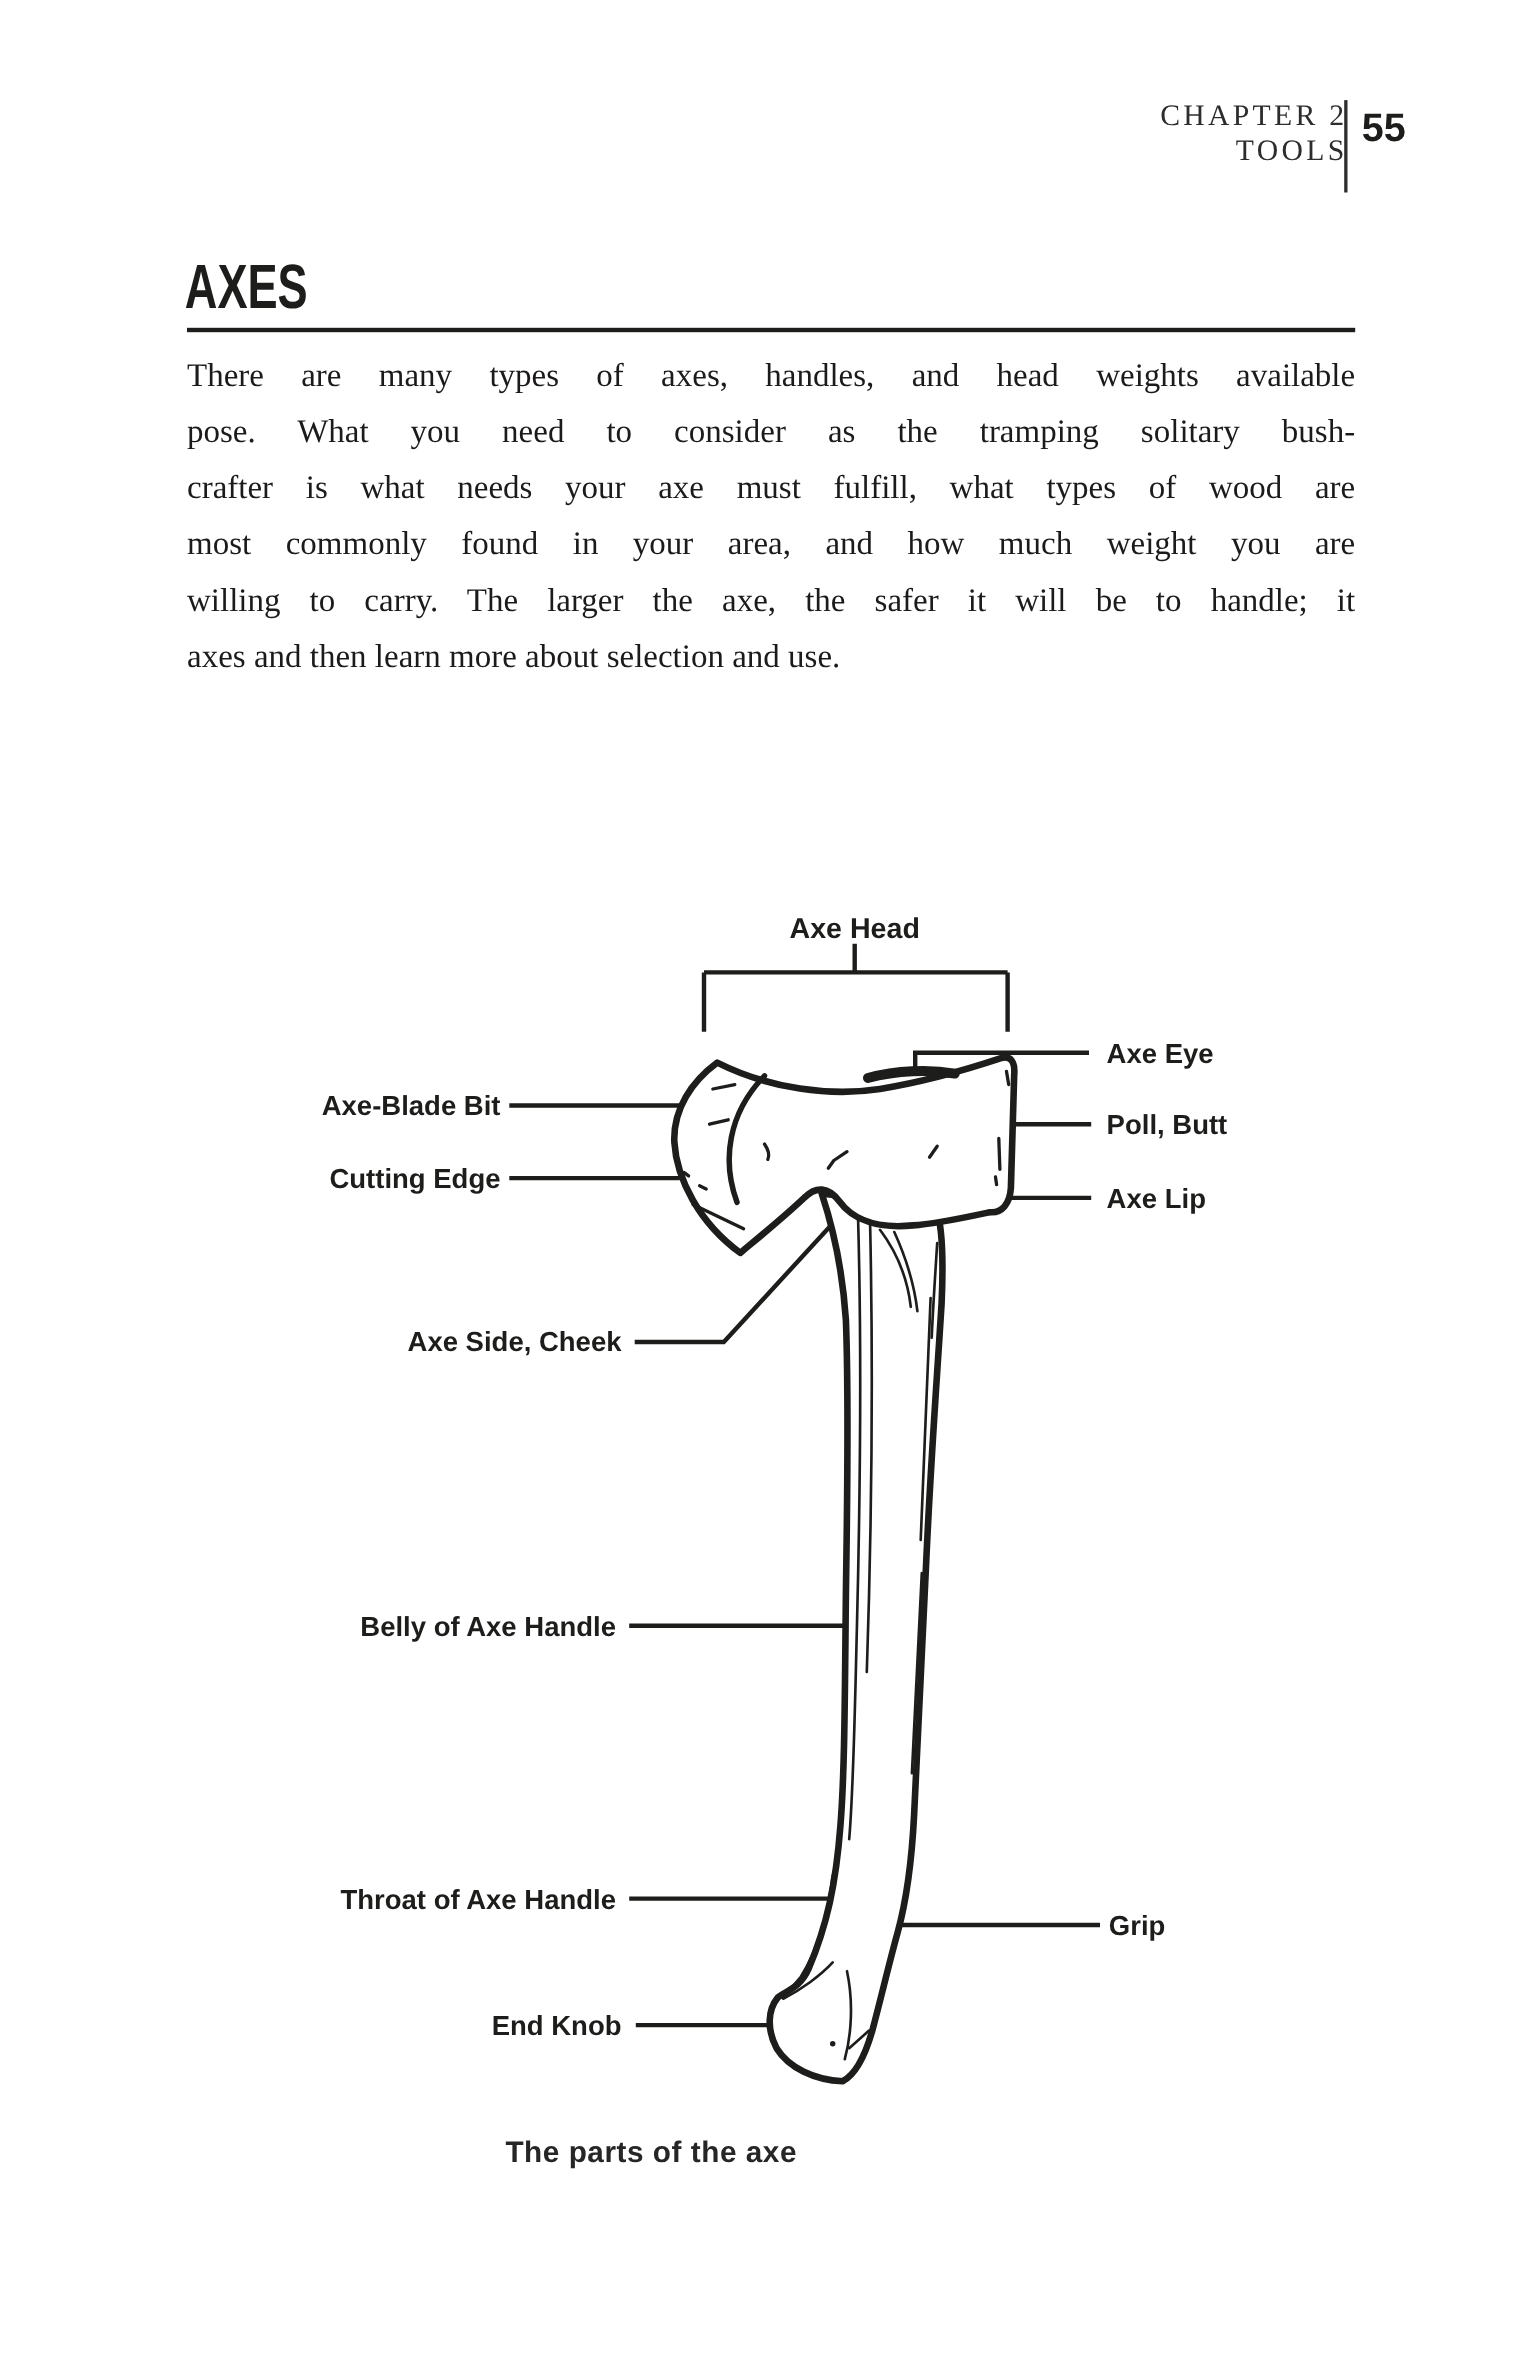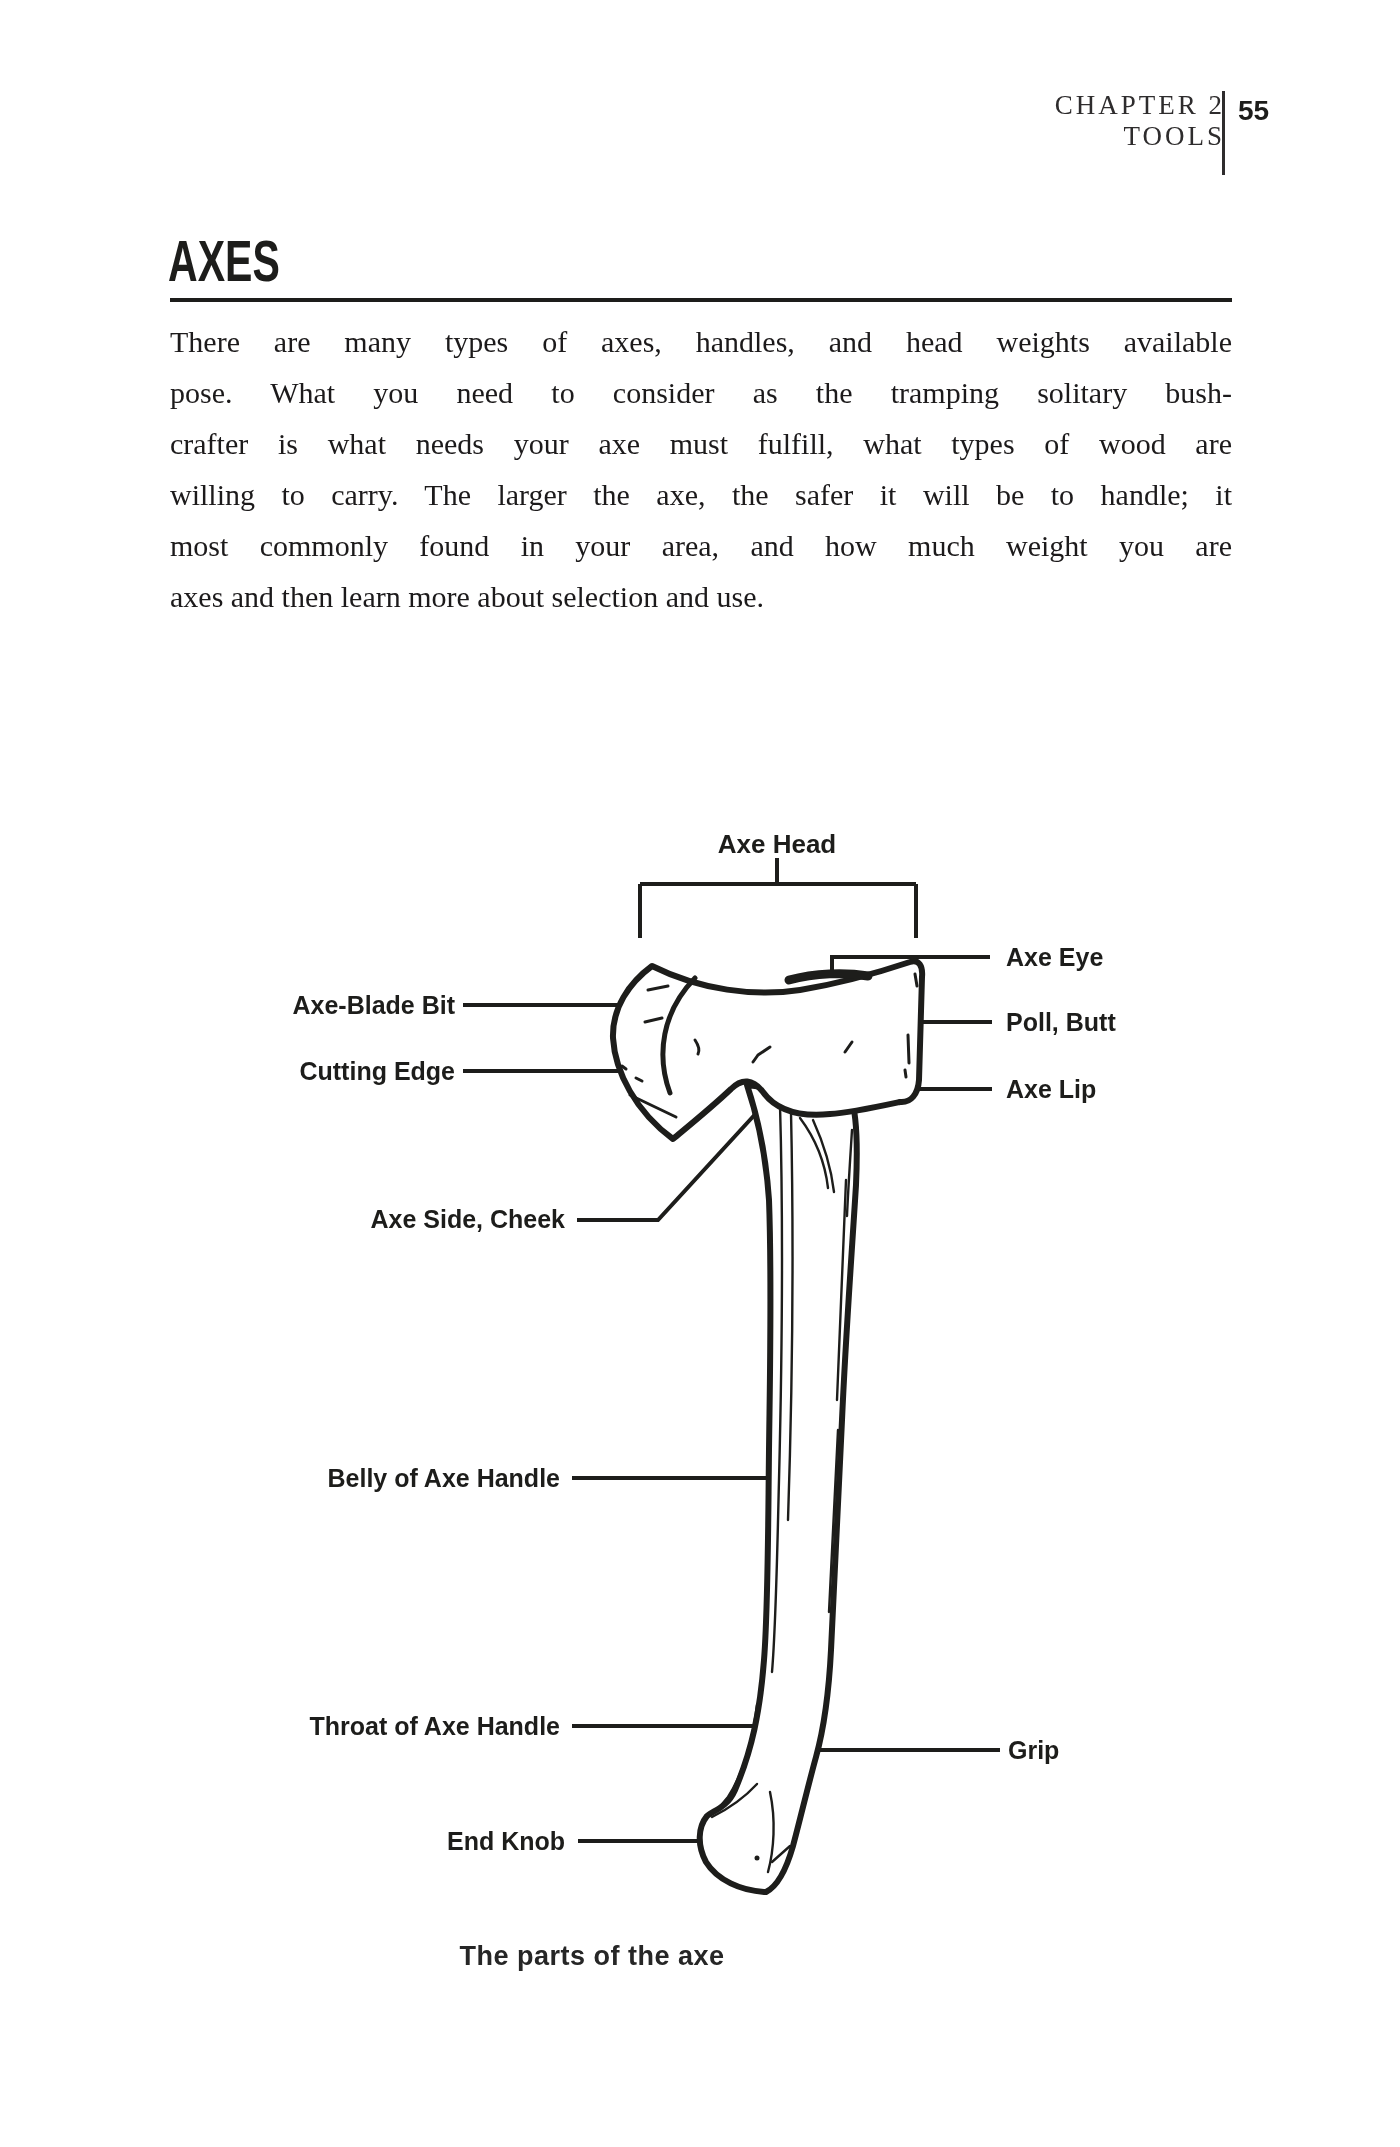--- a/index.html
+++ b/index.html
@@ -5,21 +5,21 @@
   html,body{margin:0;padding:0;background:#ffffff;}
   .page{position:relative;width:1400px;height:2147px;background:#ffffff;overflow:hidden;
         font-family:"Liberation Serif",serif;color:#1d1d1b;padding-left:17px;}
 
   
   .runhead{position:absolute;top:90px;right:192px;text-align:right;
            font-family:"Liberation Serif",serif;font-size:27px;line-height:31px;
            letter-spacing:3px;color:#2e2c2d;}
   .folio-rule{position:absolute;left:1222px;top:91px;width:3px;height:84px;background:#2e2c2d;}
   .folio{position:absolute;left:1238px;top:95px;font-family:"Liberation Sans",sans-serif;
-         font-weight:700;font-size:28px;color:#1d1d1b;}
+         font-weight:700;font-size:36px;color:#1d1d1b;}
 
   
   .sec-head{position:absolute;left:168px;top:233px;font-family:"Liberation Sans",sans-serif;
             font-weight:700;font-size:57px;line-height:57px;color:#1d1d1b;
             transform:scaleX(0.72);transform-origin:left top;letter-spacing:0px;}
   .sec-rule{position:absolute;left:170px;top:298px;width:1062px;height:4px;background:#1d1d1b;}
 
   
   .body-copy{position:absolute;left:170px;top:316px;width:1062px;
              font-family:"Liberation Serif",serif;font-size:30px;line-height:51px;color:#1c1a1b;}
@@ -52,22 +52,22 @@
   <div class="folio-rule"></div>
   <div class="folio">55</div>
 
   <h1 class="sec-head" style="margin:0;">AXES</h1>
   <div class="sec-rule"></div>
 
   <div class="body-copy">
     <div class="pline">There are many types of axes, handles, and head weights available</div>
     <div class="pline">pose. What you need to consider as the tramping solitary bush-</div>
     <div class="pline">crafter is what needs your axe must fulfill, what types of wood are</div>
+    <div class="pline">most commonly found in your area, and how much weight you are</div>
     <div class="pline">willing to carry. The larger the axe, the safer it will be to handle; it</div>
-    <div class="pline">most commonly found in your area, and how much weight you are</div>
     <div class="pline last">axes and then learn more about selection and use.</div>
   </div>
 
   <svg class="diagram" viewBox="0 780 1400 1250" xmlns="http://www.w3.org/2000/svg">
 
     <g>
 
       <path class="leader" d="M 777,858 L 777,884 M 640,884 L 916,884 M 640,884 L 640,938 M 916,884 L 916,938"></path>
       <path class="leader" d="M 990,957 L 832,957 L 832,974"></path>
       <path class="leader" d="M 920,1022 L 992,1022"></path>

